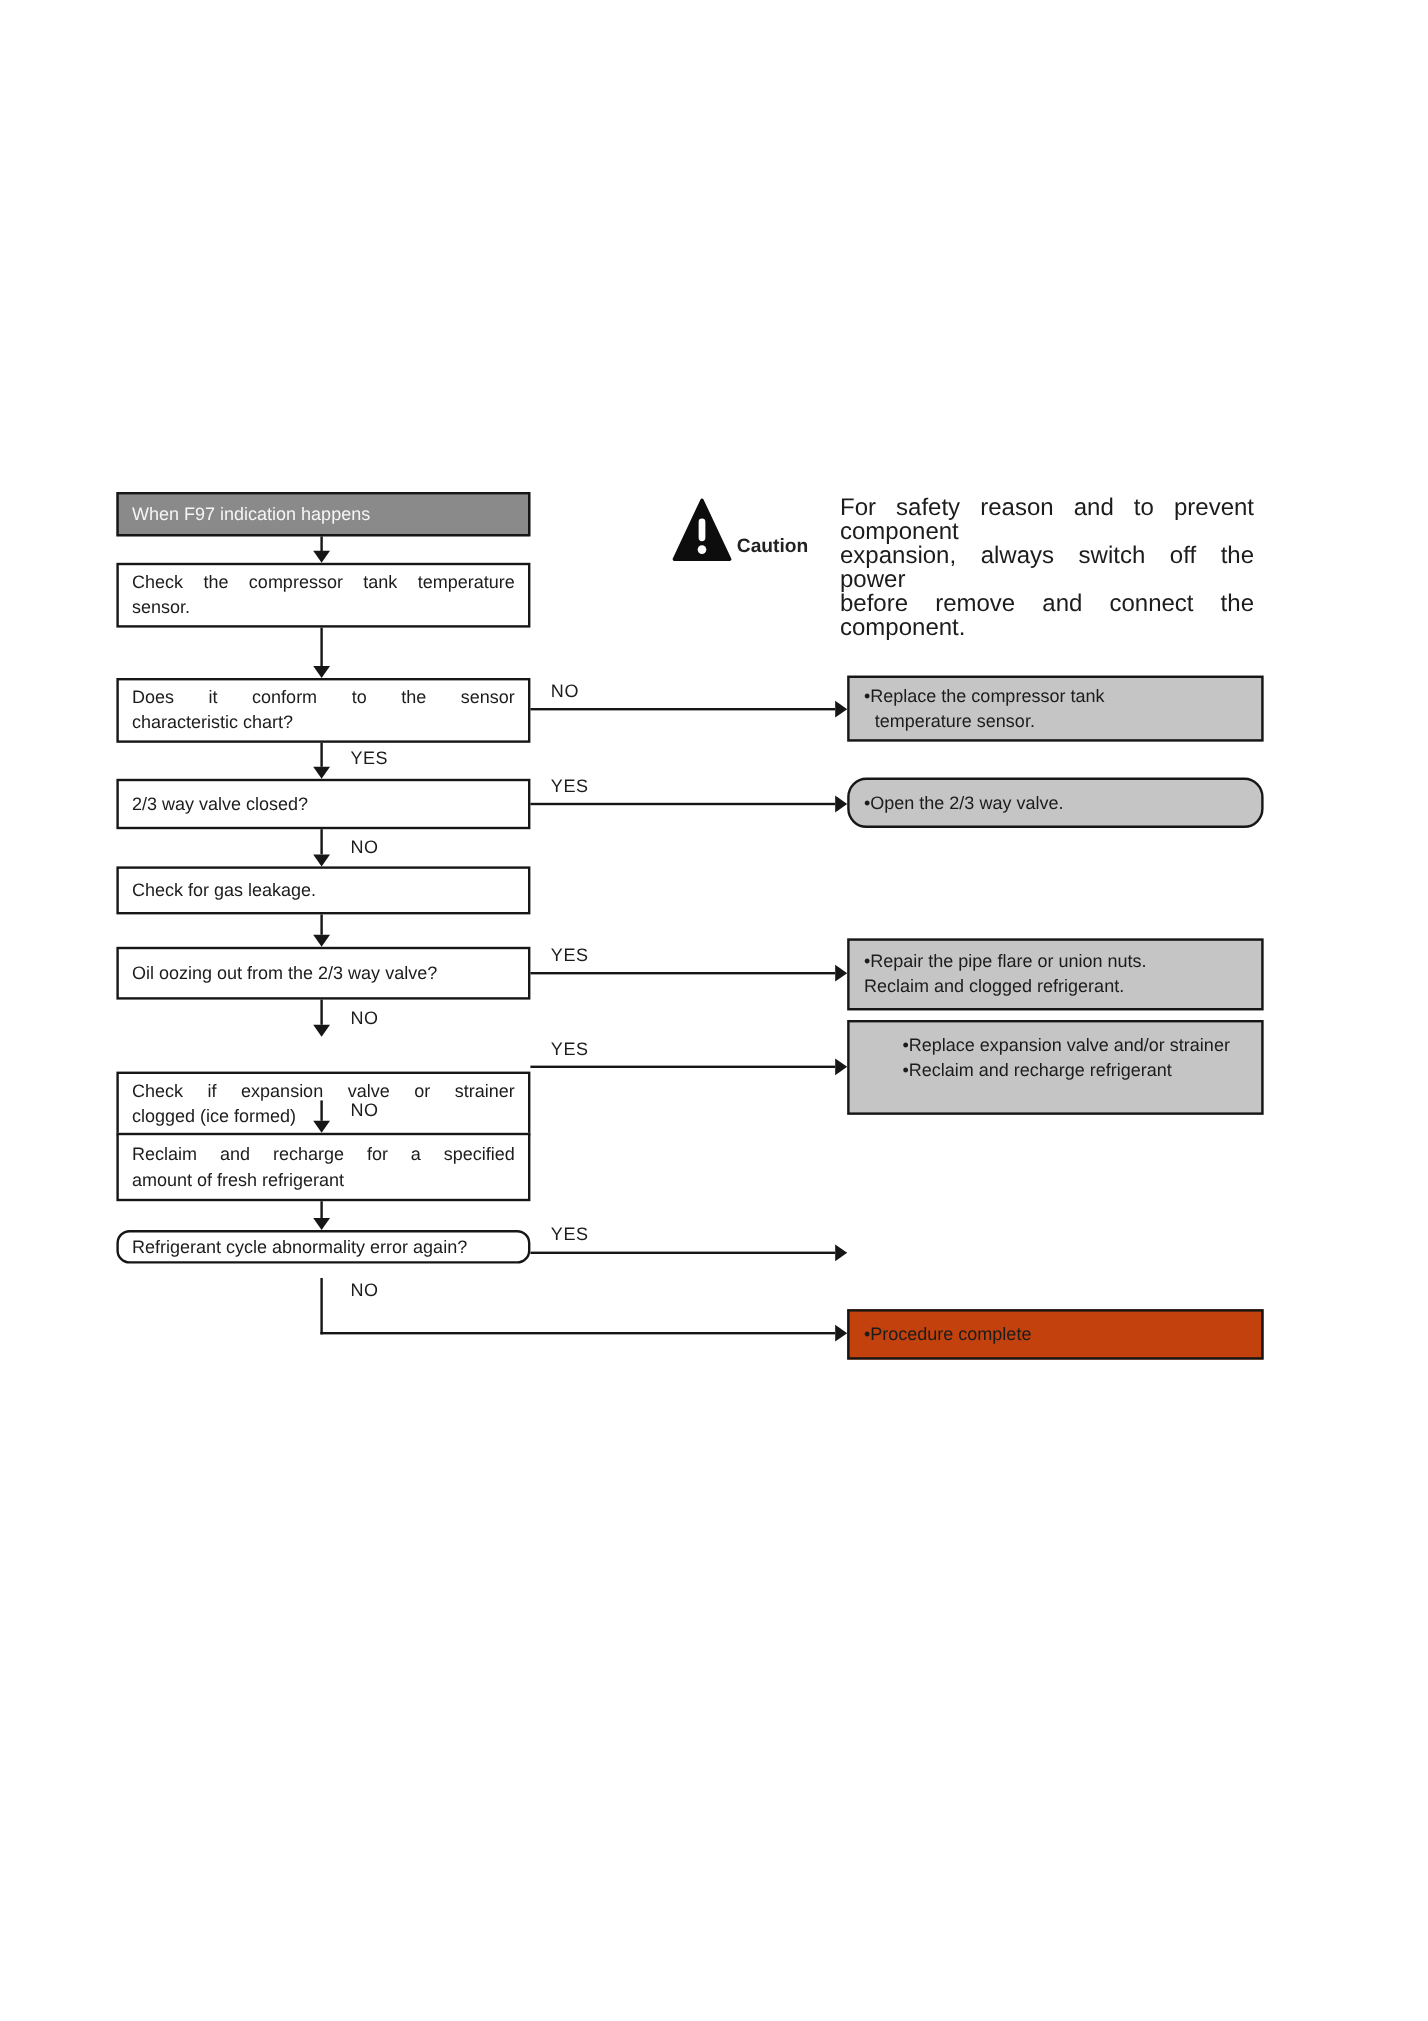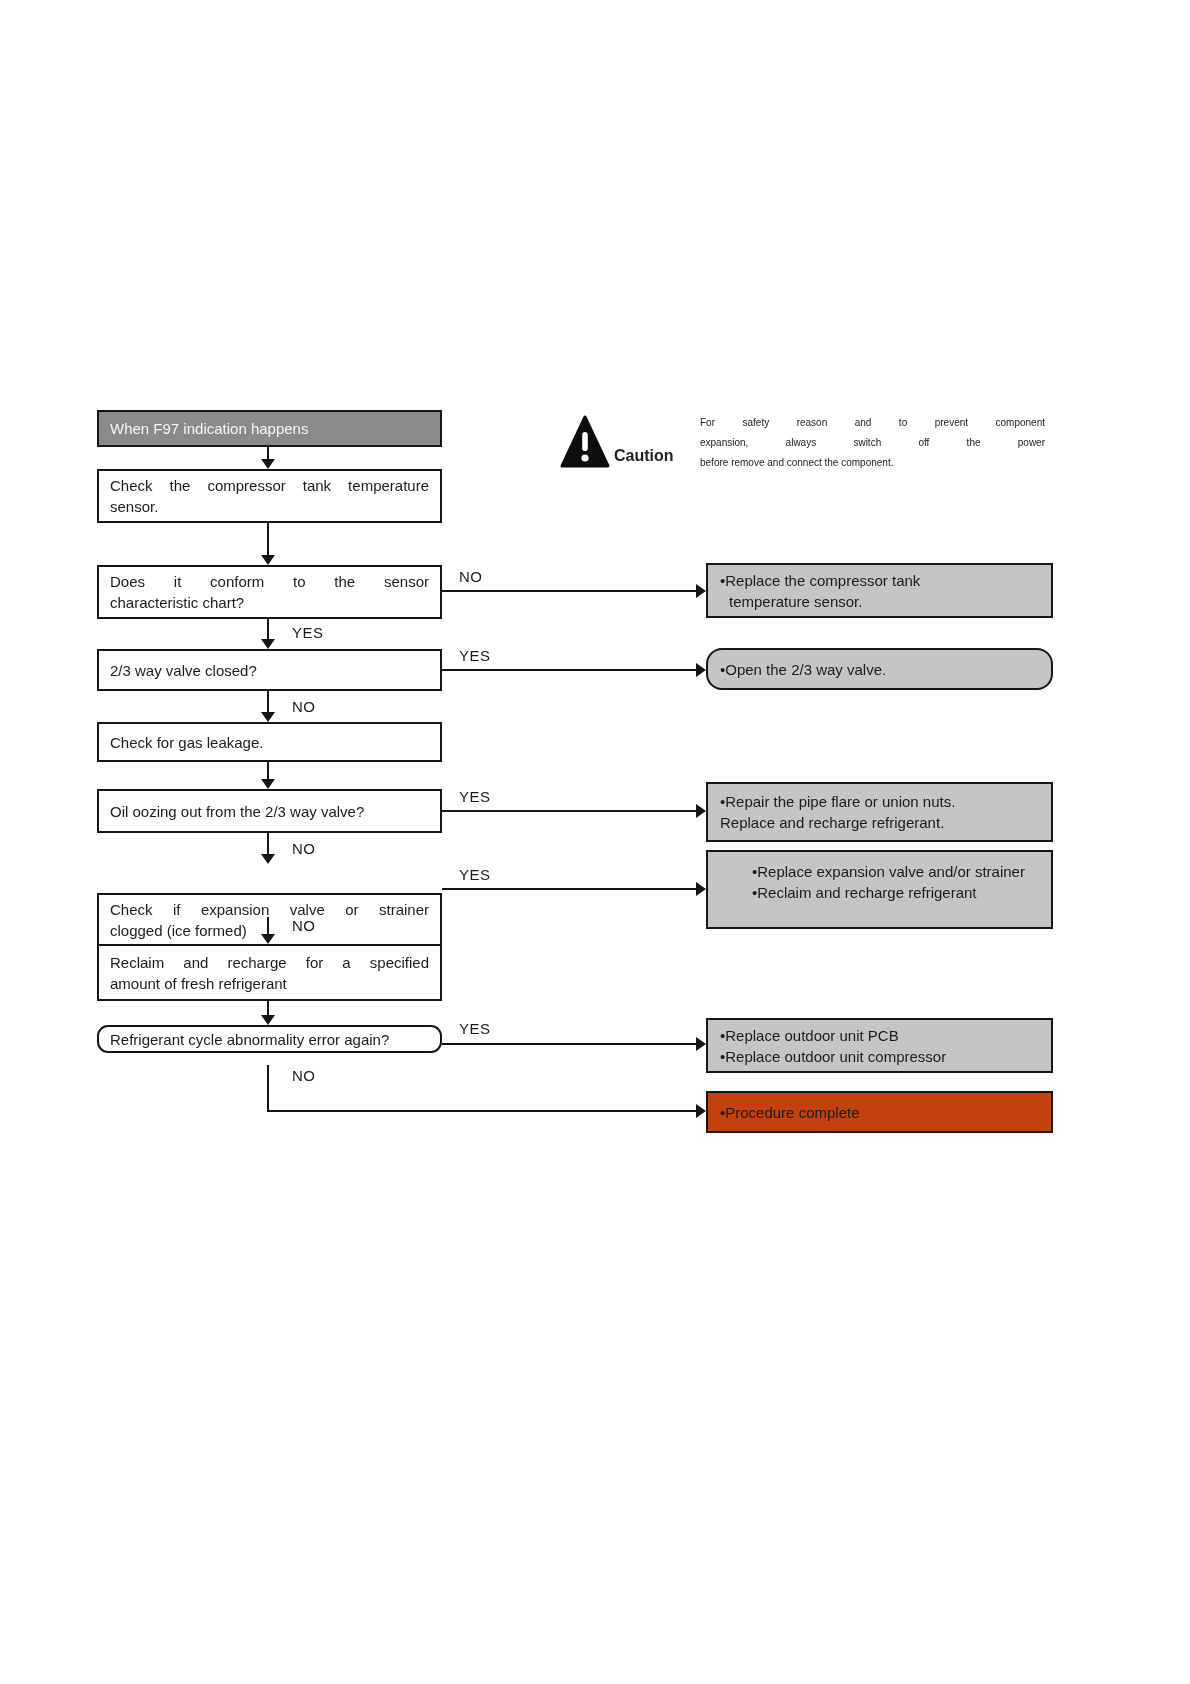--- a/index.html
+++ b/index.html
@@ -45,21 +45,21 @@
     border-top:10px solid var(--line-color);}
   .hline{position:absolute;left:442px;width:254px;height:2px;background:var(--line-color);}
   .arr-r{position:absolute;left:696px;width:0;height:0;
     border-top:7px solid transparent;border-bottom:7px solid transparent;
     border-left:10px solid var(--line-color);}
   .lbl{position:absolute;font-size:15px;letter-spacing:.5px;}
 
   
   .caution-icon{position:absolute;left:560px;top:415px;width:50px;height:54px;}
   .caution-title{position:absolute;left:614px;top:447px;font-size:16px;font-weight:bold;color:#222;}
-  .caution-text{position:absolute;left:700px;top:413px;width:345px;font-size:10px;line-height:20px;}
+  .caution-text{position:absolute;left:700px;top:413px;width:345px;font-size:20px;line-height:20px;}
 </style>
 </head>
 <body>
 
 <div class="stage">
 
   <svg class="caution-icon" viewBox="0 0 50 54">
     <polygon points="25,2 48,51 2,51" fill="#0d0d0d" stroke="#0d0d0d" stroke-width="3" stroke-linejoin="round"></polygon>
     <rect x="22.2" y="17" width="5.6" height="19" rx="2.8" fill="#ffffff"></rect>
     <circle cx="25" cy="43" r="3.6" fill="#ffffff"></circle>
@@ -105,29 +105,25 @@
 
   <div class="action indent-cont" style="top:563px;height:55px;">
       <div class="tline">•Replace the compressor tank</div>
       <div class="tline">temperature sensor.</div>
     </div>
   <div class="action" style="top:648px;height:42px;border-radius:16px;">
       <div class="tline">•Open the 2/3 way valve.</div>
     </div>
   <div class="action" style="top:782px;height:60px;">
       <div class="tline">•Repair the pipe flare or union nuts.</div>
-      <div class="tline">Replace and recharge refrigerant.</div>
+      <div class="tline">Reclaim and clogged refrigerant.</div>
     </div>
   <div class="action top-align" style="top:850px;height:79px;">
       <div class="tline">•Replace expansion valve and/or strainer</div>
       <div class="tline">•Reclaim and recharge refrigerant</div>
-    </div>
-  <div class="action" style="top:1018px;height:55px;">
-      <div class="tline">•Replace outdoor unit PCB</div>
-      <div class="tline">•Replace outdoor unit compressor</div>
     </div>
   <div class="action white" style="top:1091px;height:42px;">
       <div class="tline">•Procedure complete</div>
     </div>
 
   <div class="vline" style="top:447px;height:13px;"></div>
   <div class="arr-d" style="top:459px;"></div>
 
   <div class="vline" style="top:523px;height:32px;"></div>
   <div class="arr-d" style="top:555px;"></div>

